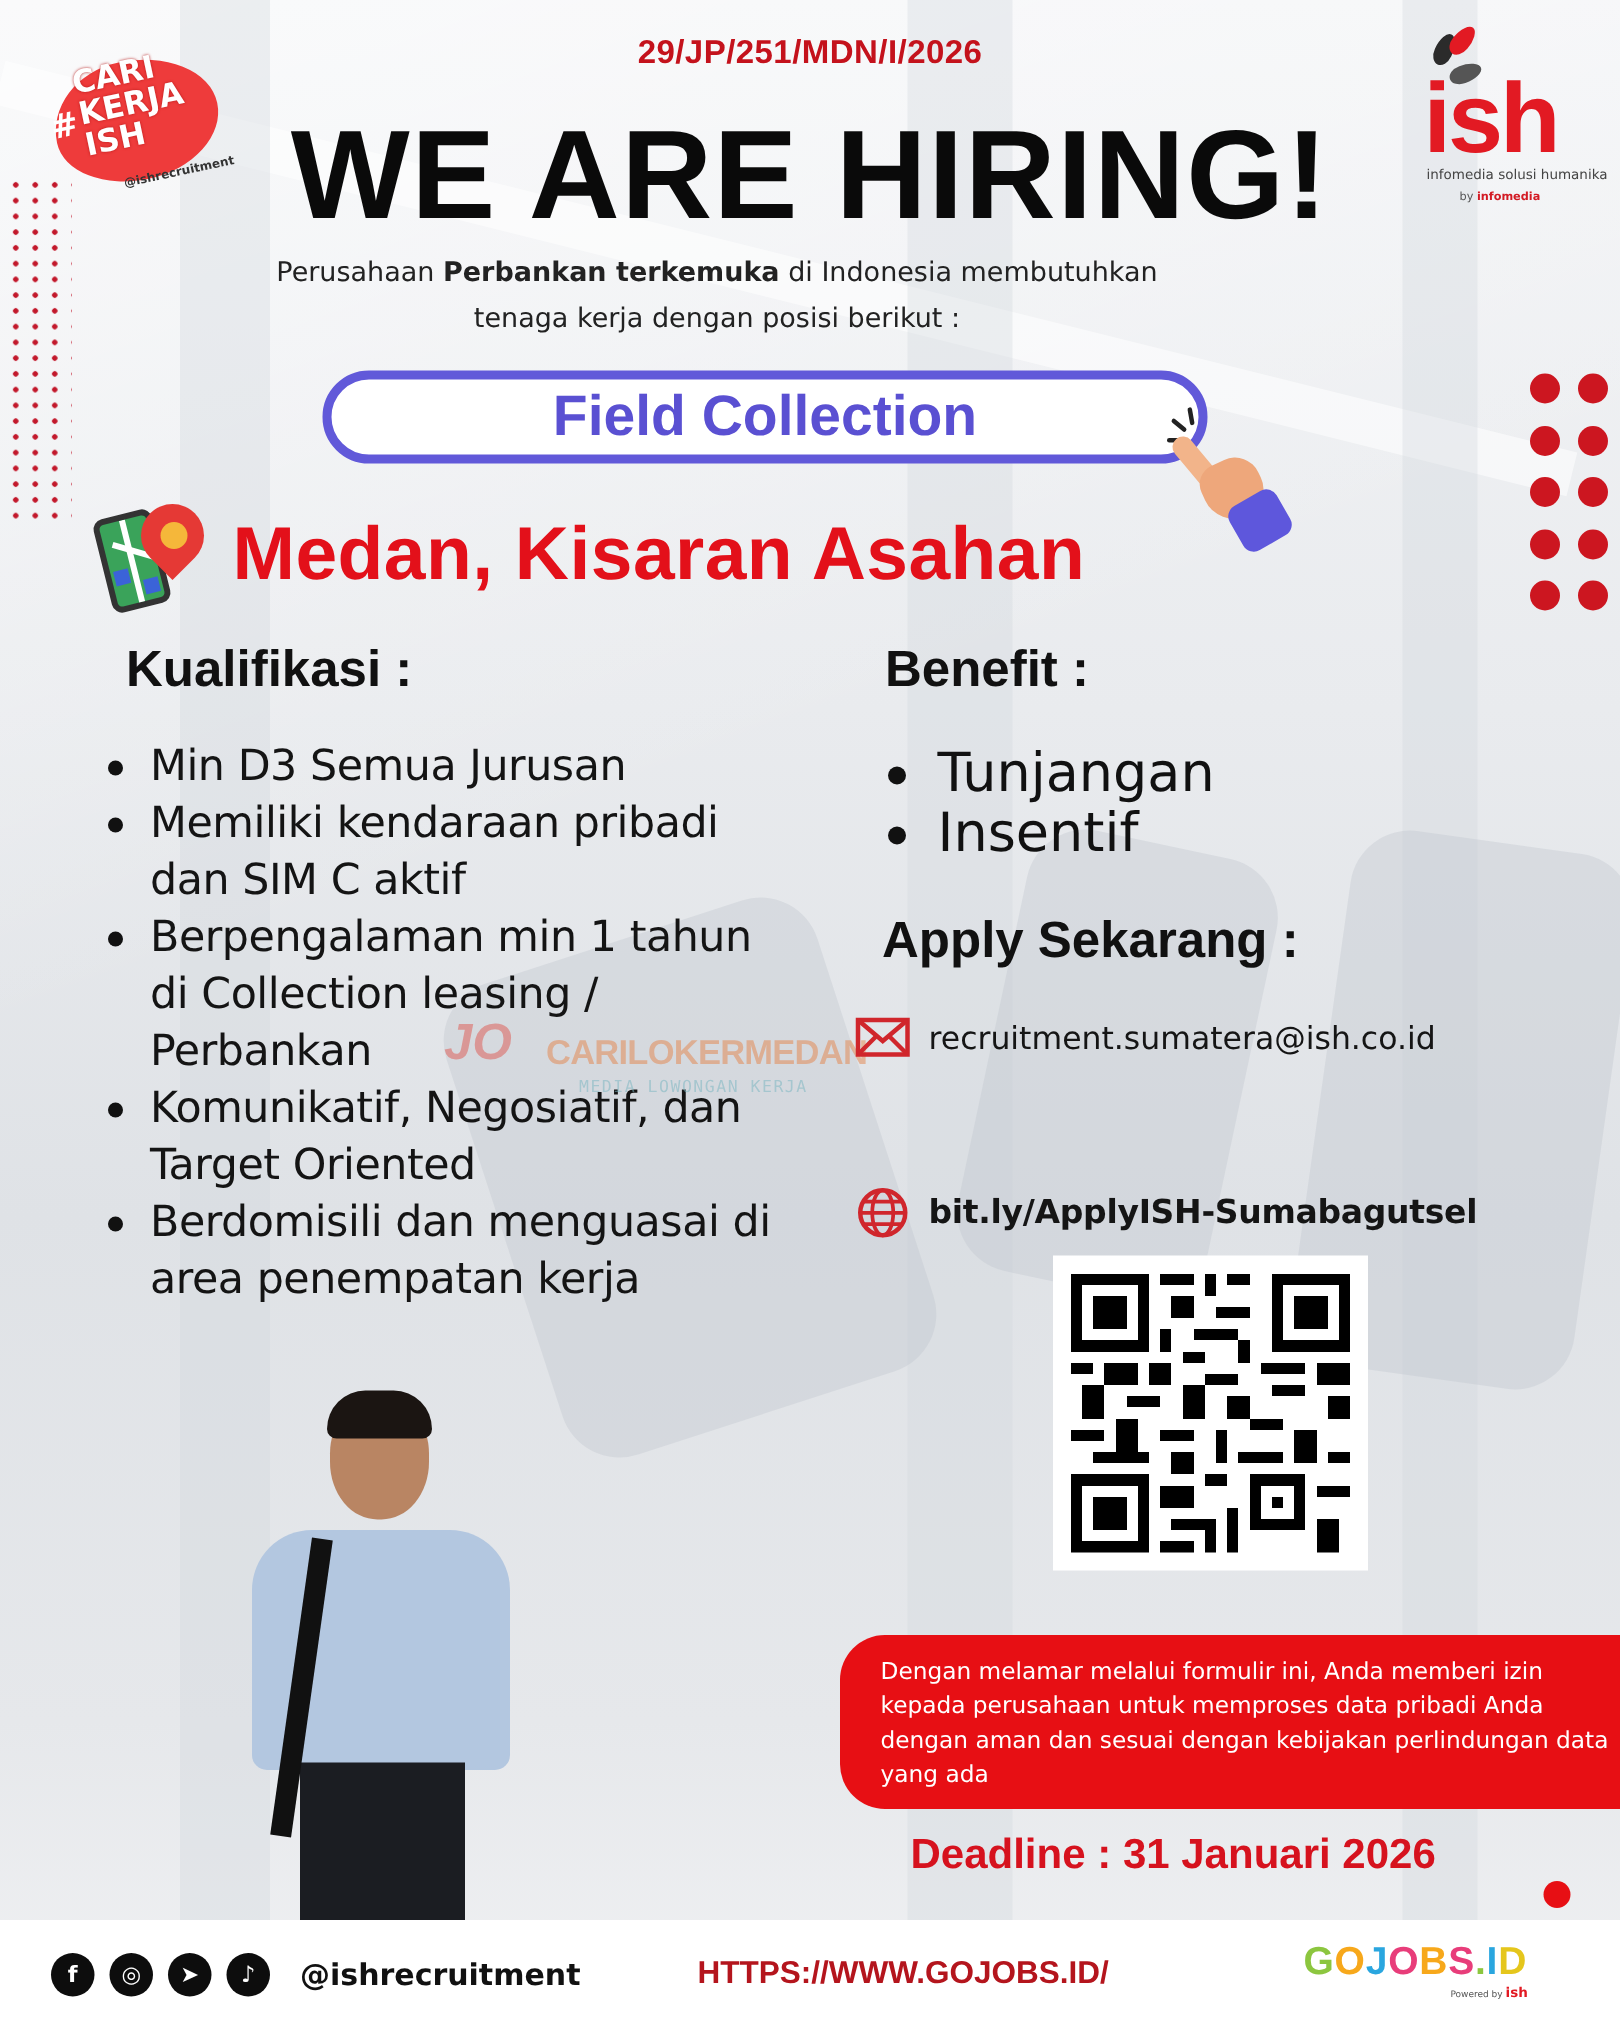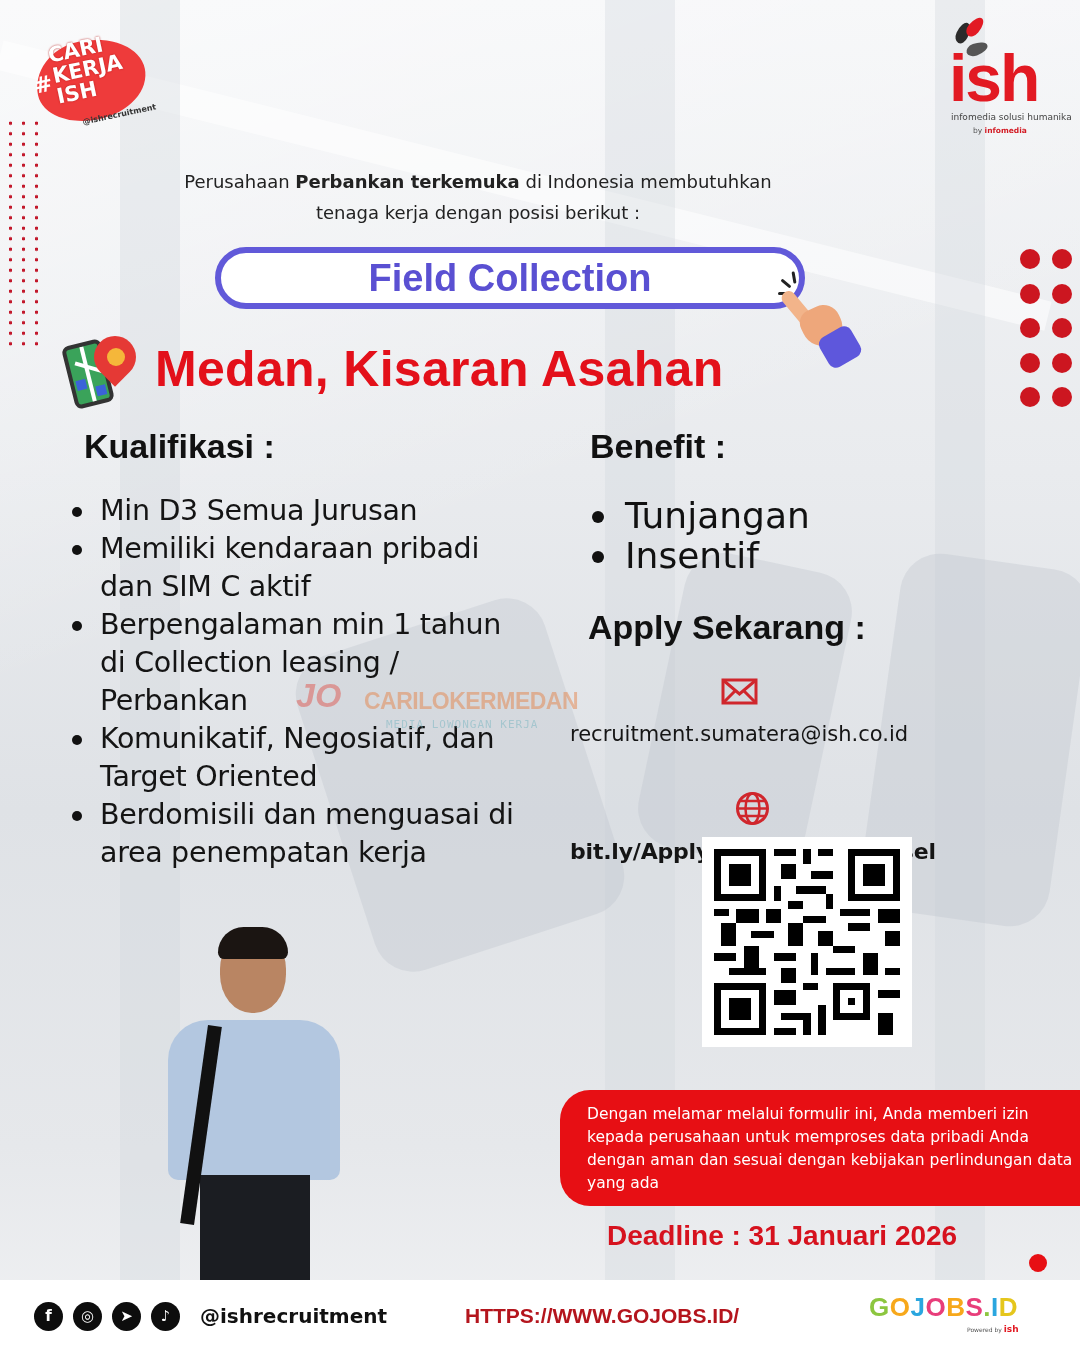--- a/index.html
+++ b/index.html
@@ -53,21 +53,21 @@
   .location { position: absolute; left: 155px; top: 340px; font-family: "Liberation Sans", sans-serif; font-weight: 700; font-size: 50px; color: #e3101a; letter-spacing: 0.3px; }
 
   .h2 { position: absolute; font-family: "Liberation Sans", sans-serif; font-weight: 700; font-size: 34px; color: #111; }
   .qual-list { position: absolute; left: 70px; top: 492px; width: 460px; list-style: none; }
   .qual-list li { position: relative; padding-left: 30px; font-family: "DejaVu Sans", sans-serif; font-size: 28.5px; line-height: 38px; color: #141414; letter-spacing: -0.3px; }
   .qual-list li::before { content: ""; position: absolute; left: 2px; top: 15px; width: 10px; height: 10px; border-radius: 50%; background: #111; }
   .benefit-list { position: absolute; left: 590px; top: 496px; list-style: none; }
   .benefit-list li { position: relative; padding-left: 35px; font-family: "DejaVu Sans", sans-serif; font-size: 36px; line-height: 40px; color: #111; }
   .benefit-list li::before { content: ""; position: absolute; left: 2px; top: 15px; width: 12px; height: 12px; border-radius: 50%; background: #111; }
 
-  .contact { position: absolute; left: 570px; display: flex; align-items: center; gap: 12px; flex-direction: column; }
+  .contact { position: absolute; left: 570px; display: flex; align-items: center; gap: 12px; }
   .contact .ic { width: 37px; height: 37px; position: relative; flex: 0 0 37px; }
   .contact .txt { font-family: "DejaVu Sans", sans-serif; font-size: 21px; color: #151515; }
   .contact .txt.bold { font-weight: 700; font-size: 22px; letter-spacing: -0.2px; }
 
   .qr { position: absolute; left: 702px; top: 837px; width: 210px; height: 210px; background: #fff; padding: 12px; }
   .qr svg { width: 186px; height: 186px; display: block; }
 
   .consent { position: absolute; left: 560px; top: 1090px; width: 540px; height: 116px; background: #e70f14; border-radius: 30px 0 0 30px; padding: 13px 20px 0 27px; color: #fff; font-family: "DejaVu Sans", sans-serif; font-size: 15.5px; line-height: 23px; }
   .deadline { position: absolute; left: 607px; top: 1220px; font-family: "Liberation Sans", sans-serif; font-weight: 700; font-size: 28px; color: #d6121e; }
   .red-dot { position: absolute; left: 1029px; top: 1254px; width: 18px; height: 18px; border-radius: 50%; background: #e70f14; }
@@ -124,20 +124,22 @@
     <div class="badge-blob"></div>
     <div class="badge-text">
       <div>CARI</div>
       <div>KERJA</div>
       <div>ISH</div>
     </div>
     <div class="badge-hash">#</div>
     <div class="badge-handle">@ishrecruitment</div>
   </div>
 
+  <div class="ref">29/JP/251/MDN/I/2026</div>
+  <div class="title">WE ARE HIRING!</div>
   <div class="intro">
     <div><span>Perusahaan </span><b>Perbankan terkemuka</b><span> di Indonesia membutuhkan</span></div>
     <div>tenaga kerja dengan posisi berikut :</div>
   </div>
 
   <div class="ish-logo">
     <span class="leaf" style="left:12px;top:6px;background:#2b2b2b;transform:rotate(25deg);"></span>
     <span class="leaf" style="left:24px;top:0;background:#e21a23;transform:rotate(40deg);"></span>
     <span class="leaf" style="left:26px;top:22px;background:#555;transform:rotate(70deg);"></span>
     <div class="ish-word">ish</div>

